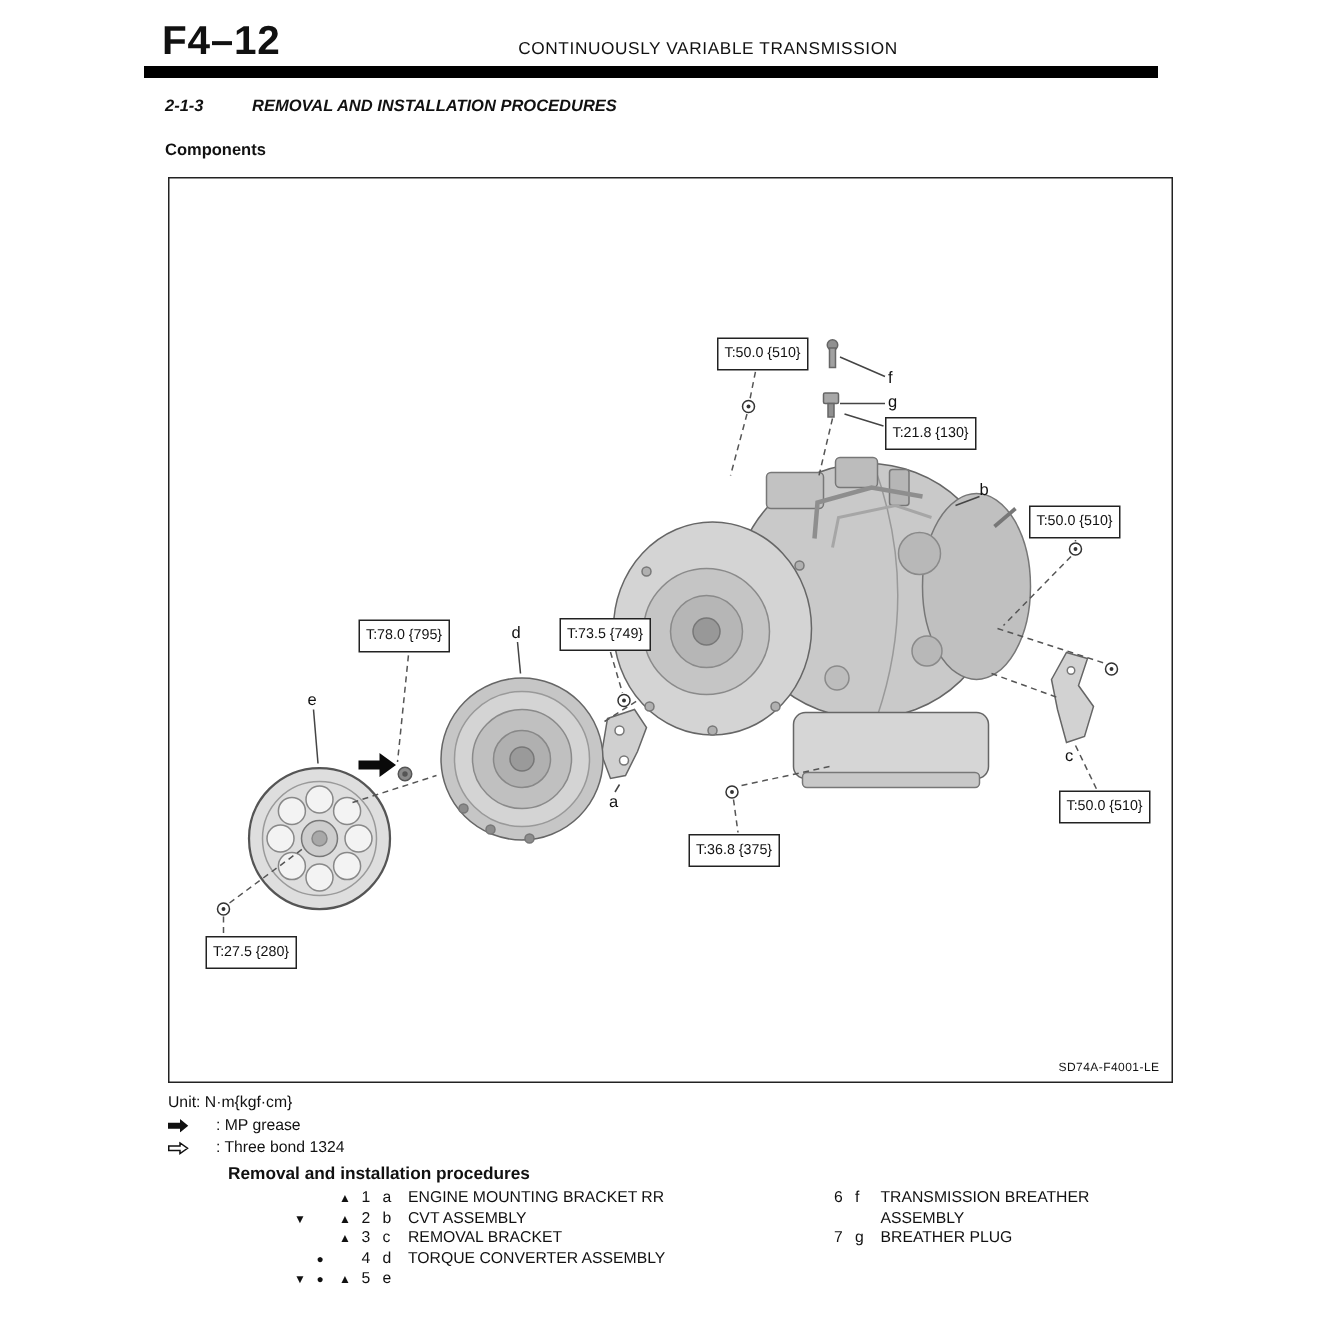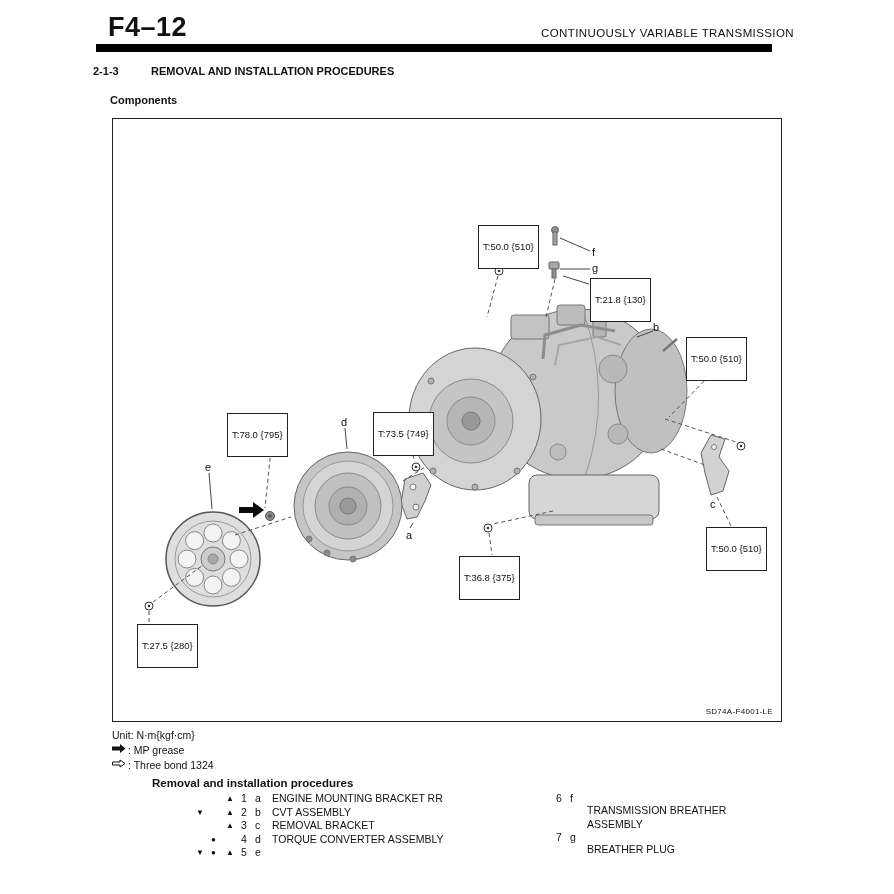--- a/index.html
+++ b/index.html
@@ -1,47 +1,47 @@
 <!DOCTYPE html>
 <html><head>
 <meta charset="utf-8">
 <style>
   * { margin:0; padding:0; box-sizing:border-box; }
   html,body { width:894px; height:894px; background:#ffffff; }
   body { font-family:"Liberation Sans", sans-serif; color:#111; position:relative; }
   .page { position:relative; width:894px; height:894px; background:#fff; overflow:hidden; }
 
   .page-num { position:absolute; left:108px; top:12px; font-size:27px; font-weight:bold; letter-spacing:0.5px; }
-  .header-title { position:absolute; left:150px; right:100px; top:27px; text-align:right; font-size:11.5px; letter-spacing:0.4px; }
+  .header-title { position:absolute; left:150px; right:100px; top:27px; text-align:center; font-size:11.5px; letter-spacing:0.4px; }
   .header-bar { position:absolute; left:96px; top:44px; width:676px; height:8px; background:#000; }
 
-  .section-heading { position:absolute; left:93px; top:65px; font-size:11px; font-weight:bold; }
+  .section-heading { position:absolute; left:110px; top:65px; font-size:11px; font-weight:bold;font-style:italic; }
   .section-heading .sec-num { display:inline-block; width:58px; }
   .components-label { position:absolute; left:110px; top:94px; font-size:11px; font-weight:bold; }
 
   .figure-box { position:absolute; left:112px; top:118px; width:670px; height:604px; border:1px solid #222; background:#fff; }
   .fig-svg { position:absolute; left:0; top:0; }
 
-  .callout { position:absolute; font-size:9.5px; line-height:12px; border:1px solid #222; background:#fff; padding:15px 4px; white-space:nowrap; }
+  .callout { position:absolute; font-size:9.5px; line-height:12px; border:1px solid #222; background:#fff; padding:4px 4px; white-space:nowrap; }
   .part-label { position:absolute; font-size:11px; line-height:12px; }
   .fig-note { position:absolute; font-size:8.5px; line-height:11px; }
   .fig-id { position:absolute; right:8px; bottom:5px; font-size:8px; letter-spacing:0.3px;text-align:center; }
 
   .unit-line { position:absolute; font-size:10.5px; line-height:13px; }
-  .arrow-line { display:flex; gap:2px; }
+  .arrow-line { display:flex; align-items:center; gap:18px; }
   .arrow-icon { display:inline-block; }
 
   .legend-title { position:absolute; left:152px; top:777px; font-size:11.5px; font-weight:bold; }
   .legend-col { position:absolute; }
   .legend-row { display:flex; align-items:flex-start; font-size:10.5px; line-height:13.5px; }
   .sym  { width:15px; flex:none; font-size:8px; line-height:13.5px; }
   .lnum { width:14px; flex:none; }
   .llet { width:17px; flex:none; }
   .lname { width:188px; }
-  .legend-col.right .lname { width:148px;margin-top:12px; }
+  .legend-col.right .lname { width:148px; }
 </style>
 </head>
 <body>
 
 <div class="page">
 
   <div class="page-num">F4–12</div>
   <div class="header-title">CONTINUOUSLY VARIABLE TRANSMISSION</div>
   <div class="header-bar"></div>
 
@@ -190,21 +190,21 @@
         <g>
             <circle cx="36" cy="487" r="4"></circle>
             <circle cx="36" cy="487" r="1.3" fill="#333" stroke="none"></circle>
           </g>
       </g>
     </svg>
 
     <div class="callout" style="left:365px;top:106px">T:50.0 {510}</div>
     <div class="callout" style="left:477px;top:159px">T:21.8 {130}</div>
     <div class="callout" style="left:573px;top:218px">T:50.0 {510}</div>
-    <div class="callout" style="left:114px;top:294px">T:78.0 {795}</div>
+    <div class="callout" style="left:126px;top:294px">T:78.0 {795}</div>
     <div class="callout" style="left:260px;top:293px">T:73.5 {749}</div>
     <div class="callout" style="left:346px;top:437px">T:36.8 {375}</div>
     <div class="callout" style="left:593px;top:408px">T:50.0 {510}</div>
     <div class="callout" style="left:24px;top:505px">T:27.5 {280}</div>
 
     <div class="part-label" style="left:293px;top:410px">a</div>
     <div class="part-label" style="left:540px;top:202px">b</div>
     <div class="part-label" style="left:597px;top:379px">c</div>
     <div class="part-label" style="left:228px;top:297px">d</div>
     <div class="part-label" style="left:92px;top:342px">e</div>

